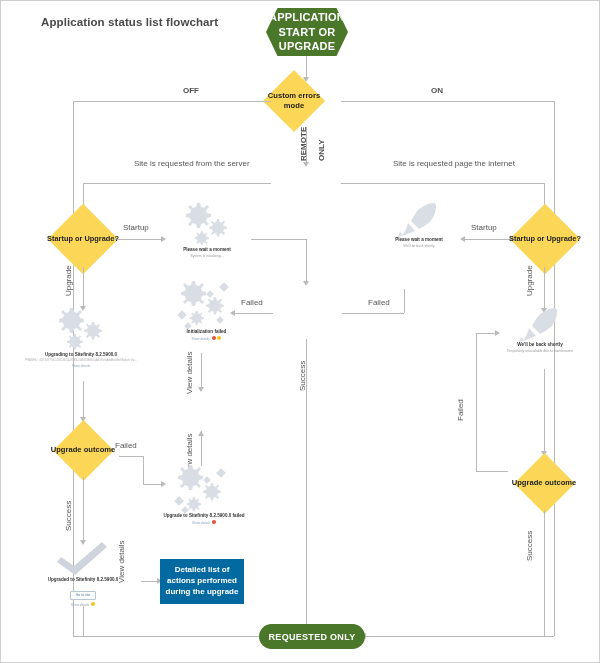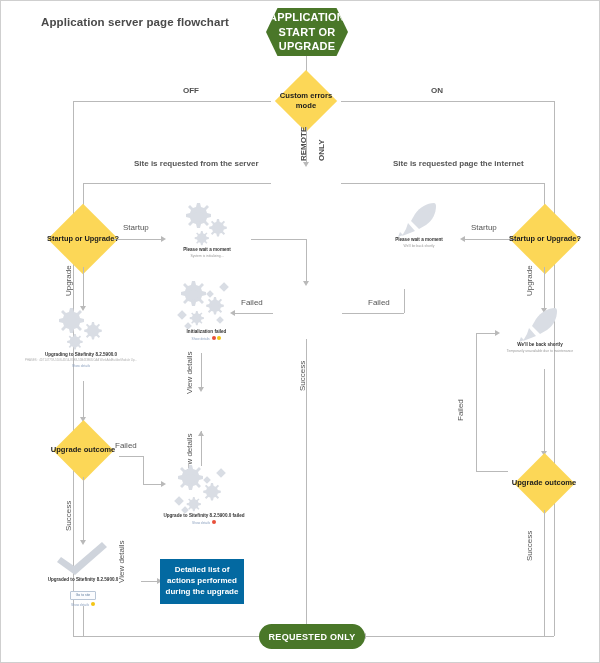--- a/index.html
+++ b/index.html
@@ -15,21 +15,21 @@
 
   .arw{position:absolute;width:0;height:0;}
   .arw-d{border-left:3.5px solid transparent;border-right:3.5px solid transparent;border-top:5px solid #b9b9b9;}
   .arw-u{border-left:3.5px solid transparent;border-right:3.5px solid transparent;border-bottom:5px solid #b9b9b9;}
   .arw-r{border-top:3.5px solid transparent;border-bottom:3.5px solid transparent;border-left:5px solid #b9b9b9;}
   .arw-l{border-top:3.5px solid transparent;border-bottom:3.5px solid transparent;border-right:5px solid #b9b9b9;}
 
   
   .elab{position:absolute;font-size:8px;font-weight:bold;color:#4f4f4f;white-space:nowrap;}
   .elab.v{transform:rotate(-90deg);transform-origin:left top;}
-  .elab.reg{font-weight:bold;color:#555;}
+  .elab.reg{font-weight:normal;color:#555;}
 
   
   .hex{position:absolute;background:#4a7729;color:#fff;display:flex;align-items:center;justify-content:center;text-align:center;
        font-size:11px;font-weight:bold;line-height:1.32;letter-spacing:.2px;
        clip-path:polygon(14% 0,86% 0,100% 50%,86% 100%,14% 100%,0 50%);}
 
   
   .pill{position:absolute;background:#4a7729;color:#fff;border-radius:22px;display:flex;align-items:center;justify-content:center;
         font-size:9px;font-weight:bold;letter-spacing:.3px;}
 
@@ -58,29 +58,29 @@
          padding:1.5px 5px;margin-top:2px;border-radius:1px;}
   .art{display:block;margin:0 auto;}
   .art path,.art polygon,.art circle{fill:#d9dde4;}
   .chk polygon{fill:#cfd4dc;}
 </style>
 </head>
 <body>
 
 <div id="page">
 
-  <div class="ttl">Application server page flowchart</div>
+  <div class="ttl">Application status list flowchart</div>
 
   <div class="hex" style="left:265px;top:7px;width:82px;height:48px;">
     <span>APPLICATION START OR UPGRADE</span>
   </div>
   <div class="ln lv" style="left:305px;top:55px;height:23px;"></div>
   <div class="arw arw-d" style="left:302px;top:76px;"></div>
 
-  <div class="dia" style="left:269px;top:72px;width:72px;height:56px;">
+  <div class="dia" style="left:257px;top:72px;width:72px;height:56px;">
     <div class="sq" style="left:14px;top:6px;width:44px;height:44px;"></div>
     <div class="tx">Custom errors mode</div>
   </div>
 
   <div class="elab" style="left:182px;top:85px;">OFF</div>
   <div class="ln lh" style="left:72px;top:100px;width:198px;"></div>
   <div class="ln lv" style="left:72px;top:100px;height:535px;"></div>
   <div class="ln lh" style="left:72px;top:635px;width:190px;"></div>
   <div class="arw arw-r" style="left:259px;top:632px;"></div>
 

